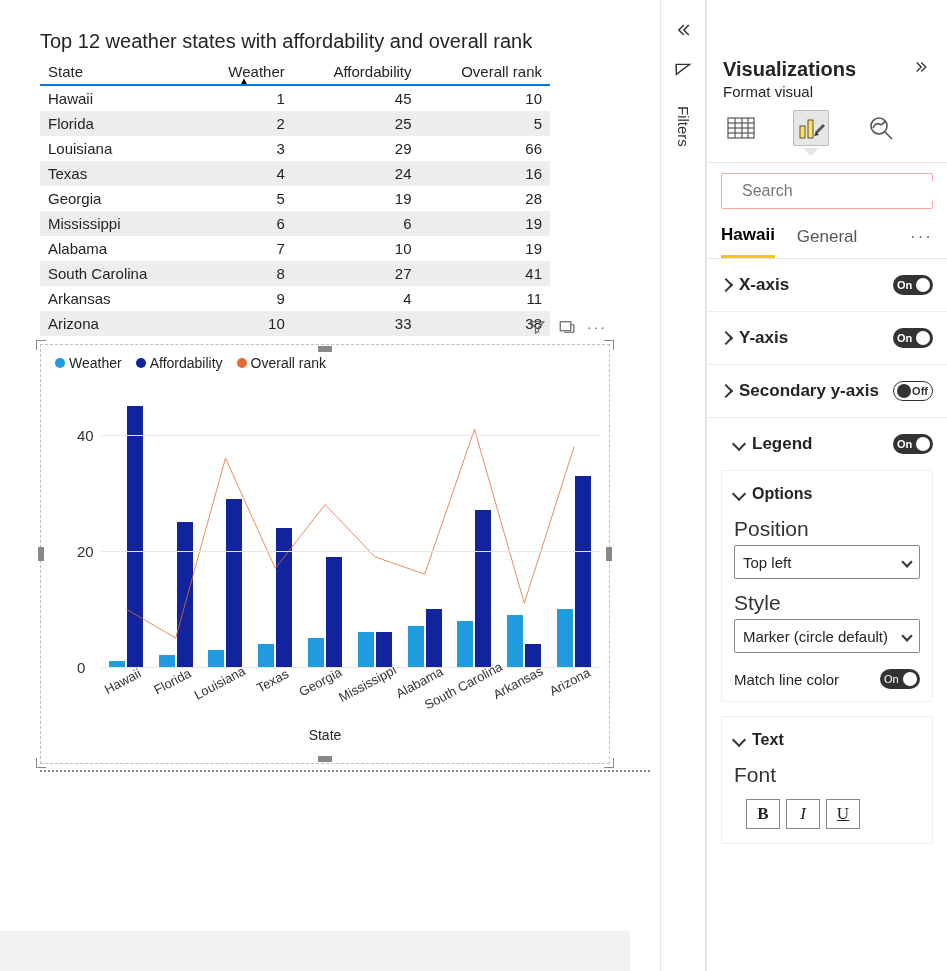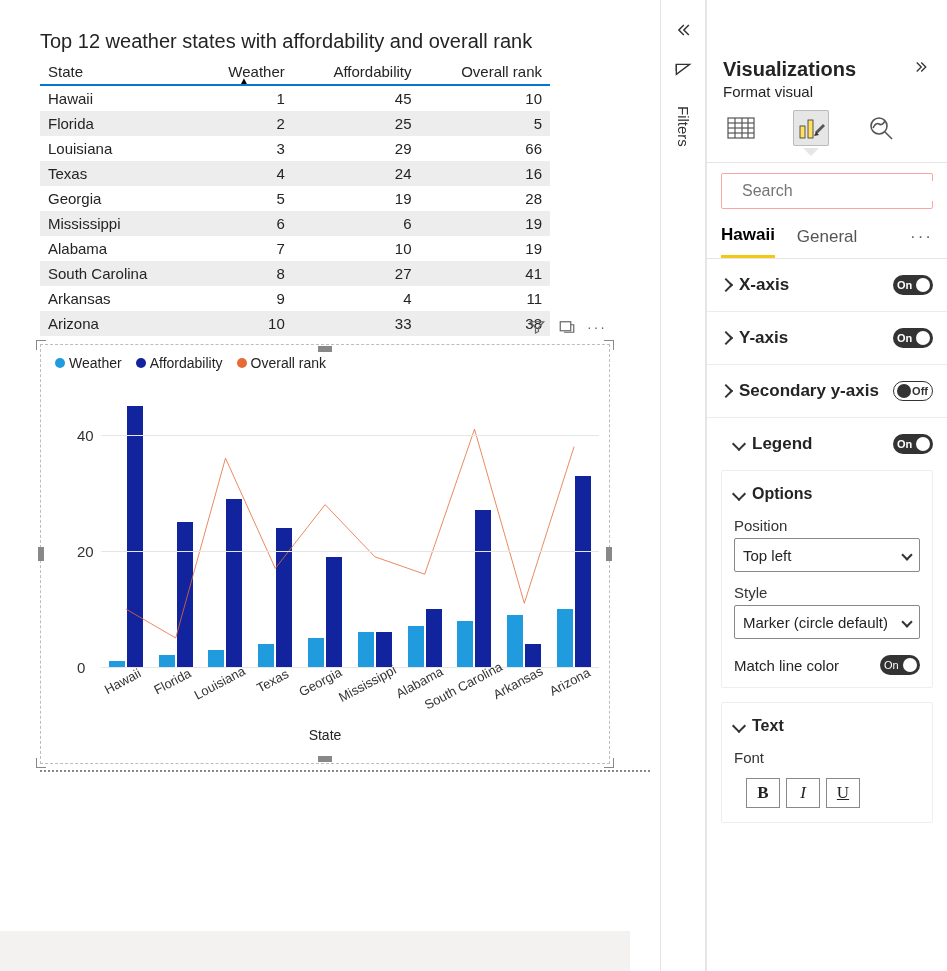--- a/index.html
+++ b/index.html
@@ -229,21 +229,21 @@
     border:1px solid #eee;
     border-radius:2px;
     padding-bottom: 8px;
   }
   .indent-card .card-head{
     display:flex; align-items:center; gap:8px;
     padding: 14px 12px 8px 12px;
     font-size: 16px; font-weight:600;
   }
   .field { padding: 6px 12px;}
-  .field .flabel { font-size:15px; color:#333; margin-bottom:4px;}
+  .field .flabel { font-size:21px; color:#333; margin-bottom:4px;}
   .select {
     height:34px; border:1px solid #8a8886; border-radius:2px;
     display:flex; align-items:center; justify-content:space-between;
     padding: 0 8px; font-size:15px;
   }
   .select .chev-s { width:8px;height:8px;border-right:2px solid #333;border-bottom:2px solid #333;transform:rotate(45deg);}
   .inline-row { display:flex; align-items:center; justify-content:space-between; padding: 10px 12px 4px 12px; font-size:15px;}
   .font-row { display:flex; gap:8px; padding: 0 12px;}
   .font-row .select { flex:1;}
   .spin {

